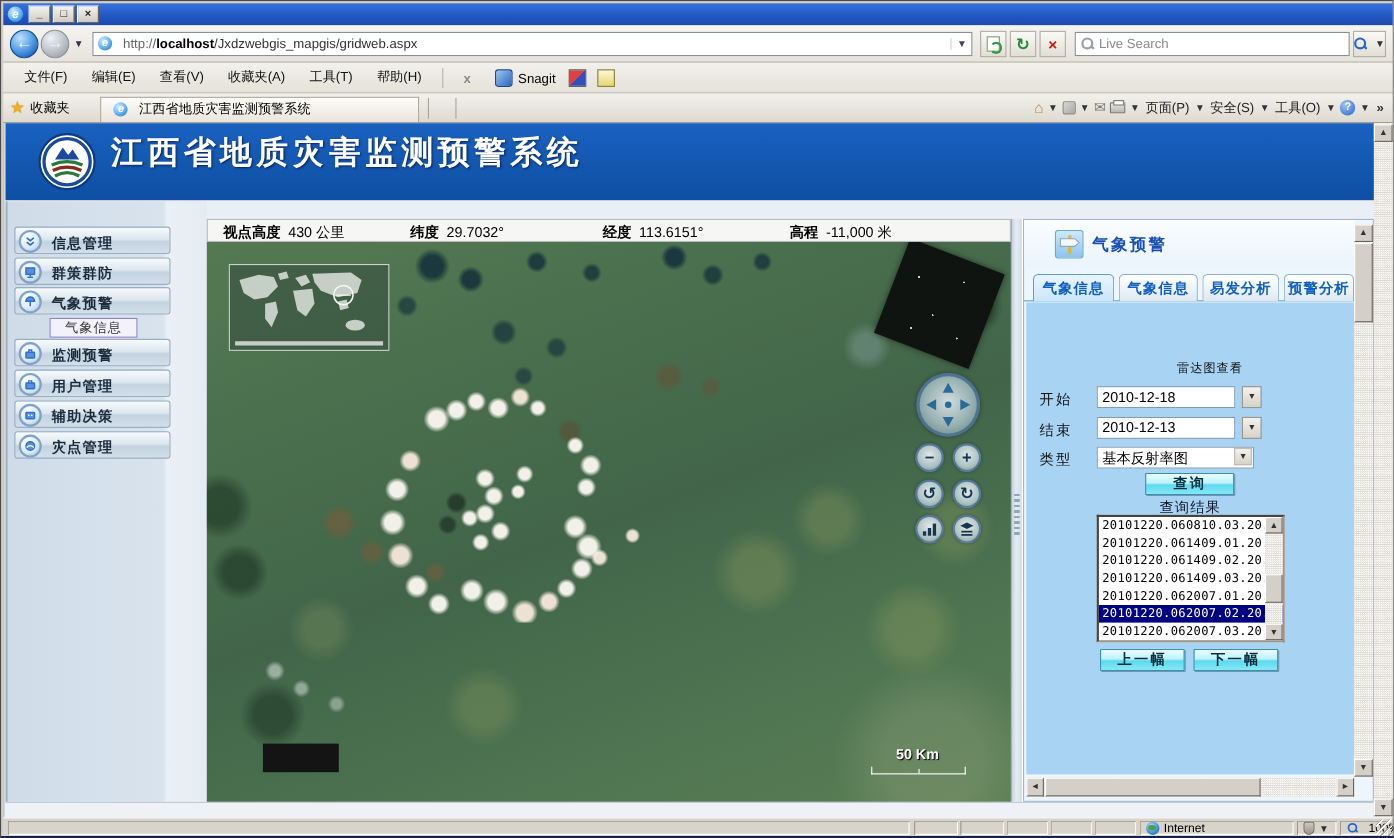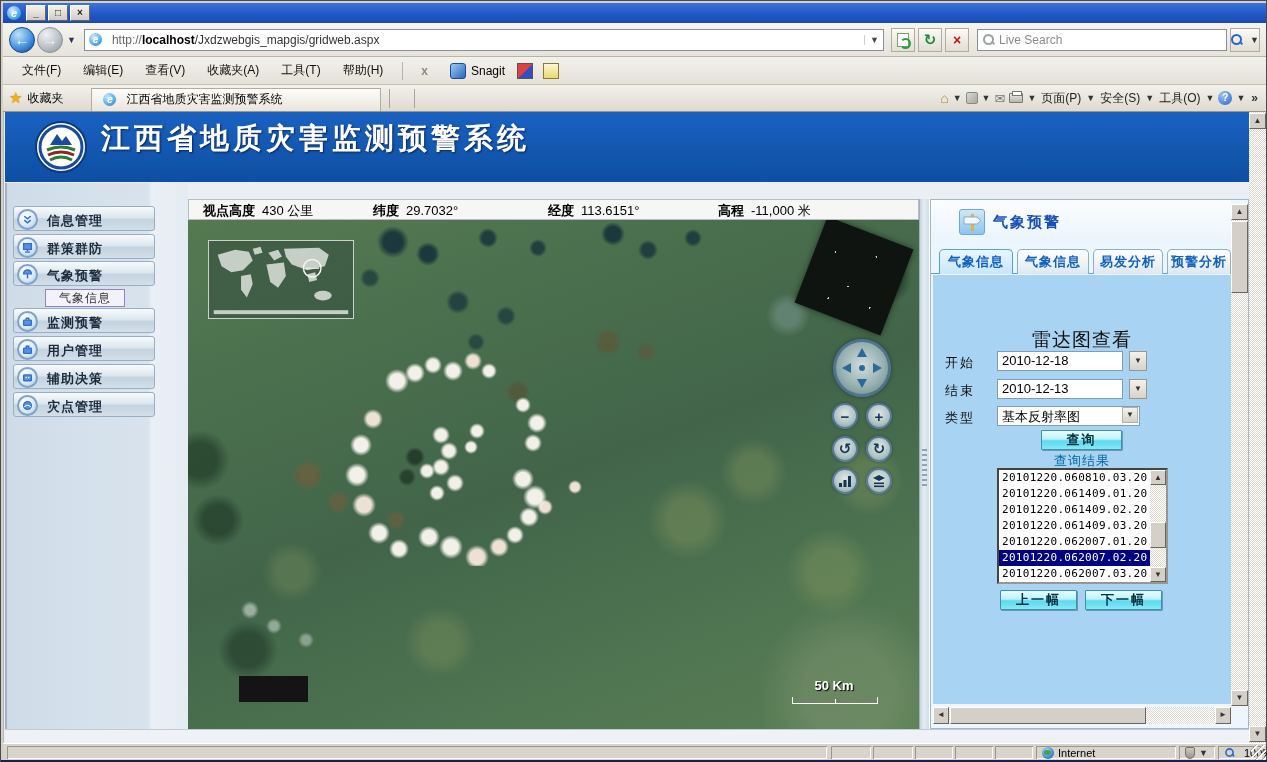--- a/index.html
+++ b/index.html
@@ -245,33 +245,33 @@
   .tab { position:absolute; top:3px; height:25px; border:1px solid #8ab0cc; border-bottom:none; border-radius:5px 5px 0 0;
     background:linear-gradient(180deg,#ffffff,#dde8f2); color:#1060c0; font-size:13px; font-weight:bold;
     display:flex; align-items:center; justify-content:center; letter-spacing:1px;}
   .tab.active { background:linear-gradient(180deg,#eaf6ff,#c8e6fb); border-color:#5a9fd4; }
   .panel-body { position:absolute; left:2px; top:75px; width:298px; height:429px; background:#a8d3f3; }
   .radio-row { position:absolute; left:0; top:0; width:298px; height:46px; border-bottom:1px solid #c6e4f8;}
   .radio { position:absolute; top:10px; width:11px; height:11px; border-radius:50%; background:#fff;
     border:1px solid #707070; box-shadow:inset 1px 1px 1px rgba(0,0,0,.4);}
   .radio.checked::after { content:""; position:absolute; left:2px; top:2px; width:5px; height:5px; border-radius:50%; background:#111;}
   .radio-label { position:absolute; top:26px; font-size:12px; color:#111; letter-spacing:.5px; }
-  .sect-title { position:absolute; left:0; top:52px; width:298px; text-align:center; font-size:19px; color:#111; letter-spacing:1px;}
+  .sect-title { position:absolute; left:0; top:52px; width:334px; text-align:center; font-size:11px; color:#111; letter-spacing:1px;}
   .frow-label { position:absolute; left:12px; width:40px; font-size:13px; color:#111; letter-spacing:2px;}
   .combo { position:absolute; left:64px; height:20px; background:#fff; border:1px solid #7f9db9;
     font-size:13px; padding:1px 4px; white-space:nowrap; overflow:hidden;}
   .dropbtn { position:absolute; width:18px; height:20px; background:linear-gradient(180deg,#f4f2ec,#d6d2c8);
     border:1px solid #9a968c; text-align:center; font-size:8px; line-height:18px; color:#333;}
   .combo-inner-btn { position:absolute; right:1px; top:1px; width:16px; height:16px;
     background:linear-gradient(180deg,#f4f2ec,#d6d2c8); border:1px solid #b4b0a4; text-align:center; font-size:8px; line-height:14px; color:#333;}
   .cyanbtn { position:absolute; height:20px; border:1px solid #3a93ae; border-radius:1px;
     background:linear-gradient(180deg,#eafdff 0%,#bdf2fb 45%,#5cd9ef 55%,#86e8f6 100%);
     color:#083040; font-size:13px; font-weight:bold; display:flex; align-items:center; justify-content:center; letter-spacing:2px;
     box-shadow:1px 1px 0 rgba(0,40,60,.35);}
-  .results-title { position:absolute; left:0; top:177px; width:298px; text-align:center; font-size:13px; color:#0369a1; letter-spacing:1px;}
+  .results-title { position:absolute; left:0; top:177px; width:298px; text-align:center; font-size:13px; color:#0f172a; letter-spacing:1px;}
   .listbox { position:absolute; left:64px; top:193px; width:171px; height:116px; background:#fff;
     border:2px inset #9a968c; }
   .listrow { height:16px; line-height:16px; font-family:"DejaVu Sans Mono","Liberation Mono",monospace;
     font-size:11px; letter-spacing:.3px; padding-left:3px; white-space:nowrap; color:#000;}
   .listrow.selected { background:#000080; color:#fff; }
   .list-vscroll { position:absolute; right:0; top:0; width:16px; height:112px; }
   .list-vscroll .sb-btn { width:16px; height:15px; }
 
   .panel-vscroll { position:absolute; left:300px; top:4px; width:17px; height:502px; }
   .panel-hscroll { position:absolute; left:2px; top:507px; width:298px; height:17px; }

